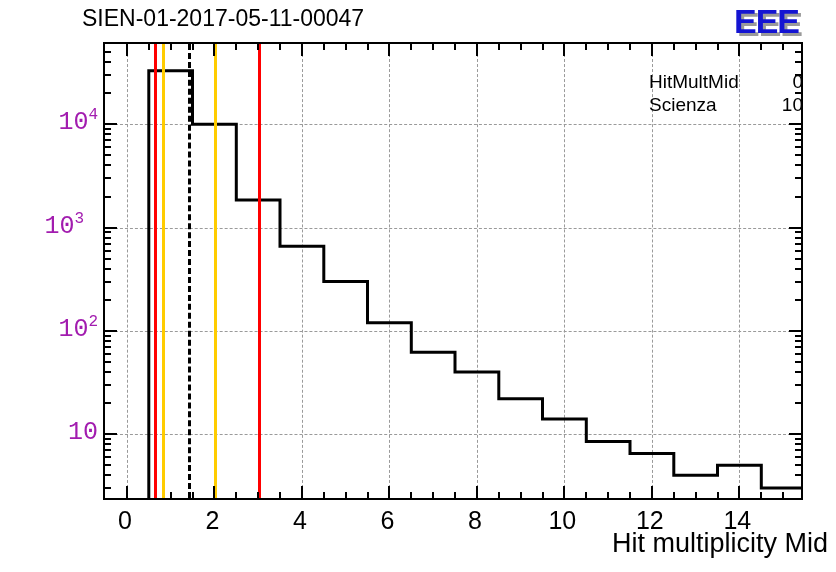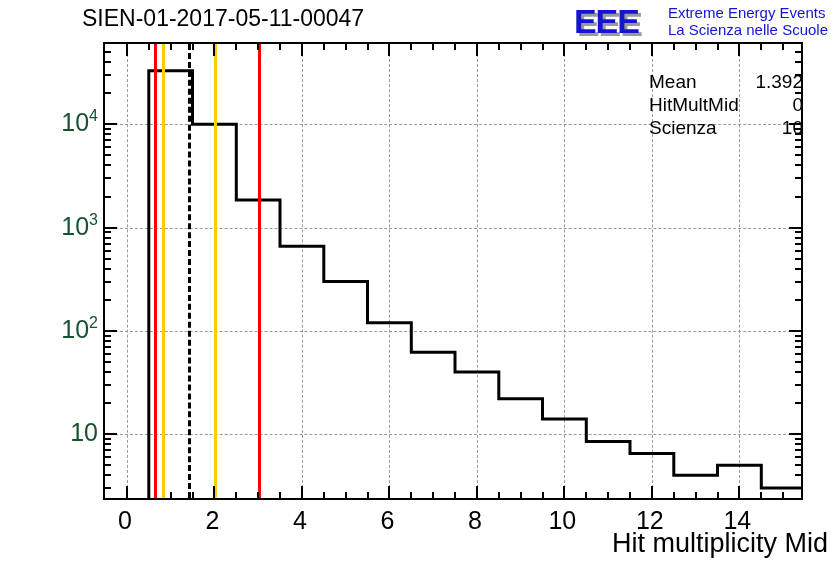--- a/index.html
+++ b/index.html
@@ -140,24 +140,25 @@
     position: absolute;
     font-size: 25px;
     text-align: center;
     color: #000;
     transform: translateX(-50%);
     white-space: nowrap;
   }
   .ylabel {
     position: absolute;
     font-size: 25px;
-    color: #14532d;
+    color: #a21caf;
     text-align: right;
     transform: translateY(-50%);
     white-space: nowrap;
+    font-family: Liberation Mono, monospace;
   }
   .ylabel sup {
     font-size: 16px;
     vertical-align: super;
     line-height: 0;
   }
 
   #x-axis-title {
     position: absolute;
     right: 8px;
@@ -193,24 +194,20 @@
 </style>
 </head>
 <body>
 
 <div id="plot-title">SIEN-01-2017-05-11-00047</div>
 
 <div id="eee-logo">
   <div id="eee-mark">
     <div class="eee-shadow">EEE</div>
     <div class="eee-front">EEE</div>
-  </div>
-  <div id="eee-text">
-    <span>Extreme Energy Events</span>
-    <span>La Scienza nelle Scuole</span>
   </div>
 </div>
 
 <div id="plot-frame">
   <div id="plot-inner">
 
   <div class="gridline-v" style="left: 21.875px;"></div>
       <div class="gridline-v" style="left: 109.375px;"></div>
       <div class="gridline-v" style="left: 196.875px;"></div>
       <div class="gridline-v" style="left: 284.375px;"></div>
@@ -371,38 +368,34 @@
       <div class="tick tick-y-minor" style="top: 7.17566px;"></div>
       <div class="tick tick-yr-minor" style="top: 7.17566px;"></div>
     </div>
 </div>
 
 <div id="x-axis-title">Hit multiplicity Mid</div>
 
 <div id="stats-box">
   <div id="stats-rows">
       <div class="stats-row">
-        <span>Mean</span>
-        <span>1.392</span>
-      </div>
-      <div class="stats-row">
         <span>HitMultMid</span>
         <span>0</span>
       </div>
       <div class="stats-row">
         <span>Scienza</span>
         <span>10</span>
       </div>
     </div>
 </div>
 
 <div class="xlabel" style="left: 124.875px; top: 506px;">0</div>
 <div class="xlabel" style="left: 212.375px; top: 506px;">2</div>
 <div class="xlabel" style="left: 299.875px; top: 506px;">4</div>
 <div class="xlabel" style="left: 387.375px; top: 506px;">6</div>
 <div class="xlabel" style="left: 474.875px; top: 506px;">8</div>
 <div class="xlabel" style="left: 562.375px; top: 506px;">10</div>
 <div class="xlabel" style="left: 649.875px; top: 506px;">12</div>
 <div class="xlabel" style="left: 737.375px; top: 506px;">14</div>
 <div class="ylabel" style="top: 122.346px; left: 46px; width: 52px;">10<sup>4</sup></div>
-<div class="ylabel" style="top: 225.599px; left: 46px; width: 52px;">10<sup>3</sup></div>
+<div class="ylabel" style="top: 225.599px; left: 32px; width: 52px;">10<sup>3</sup></div>
 <div class="ylabel" style="top: 328.851px; left: 46px; width: 52px;">10<sup>2</sup></div>
 <div class="ylabel" style="top: 432.104px; left: 46px; width: 52px;">10</div>
 
 </body></html>

